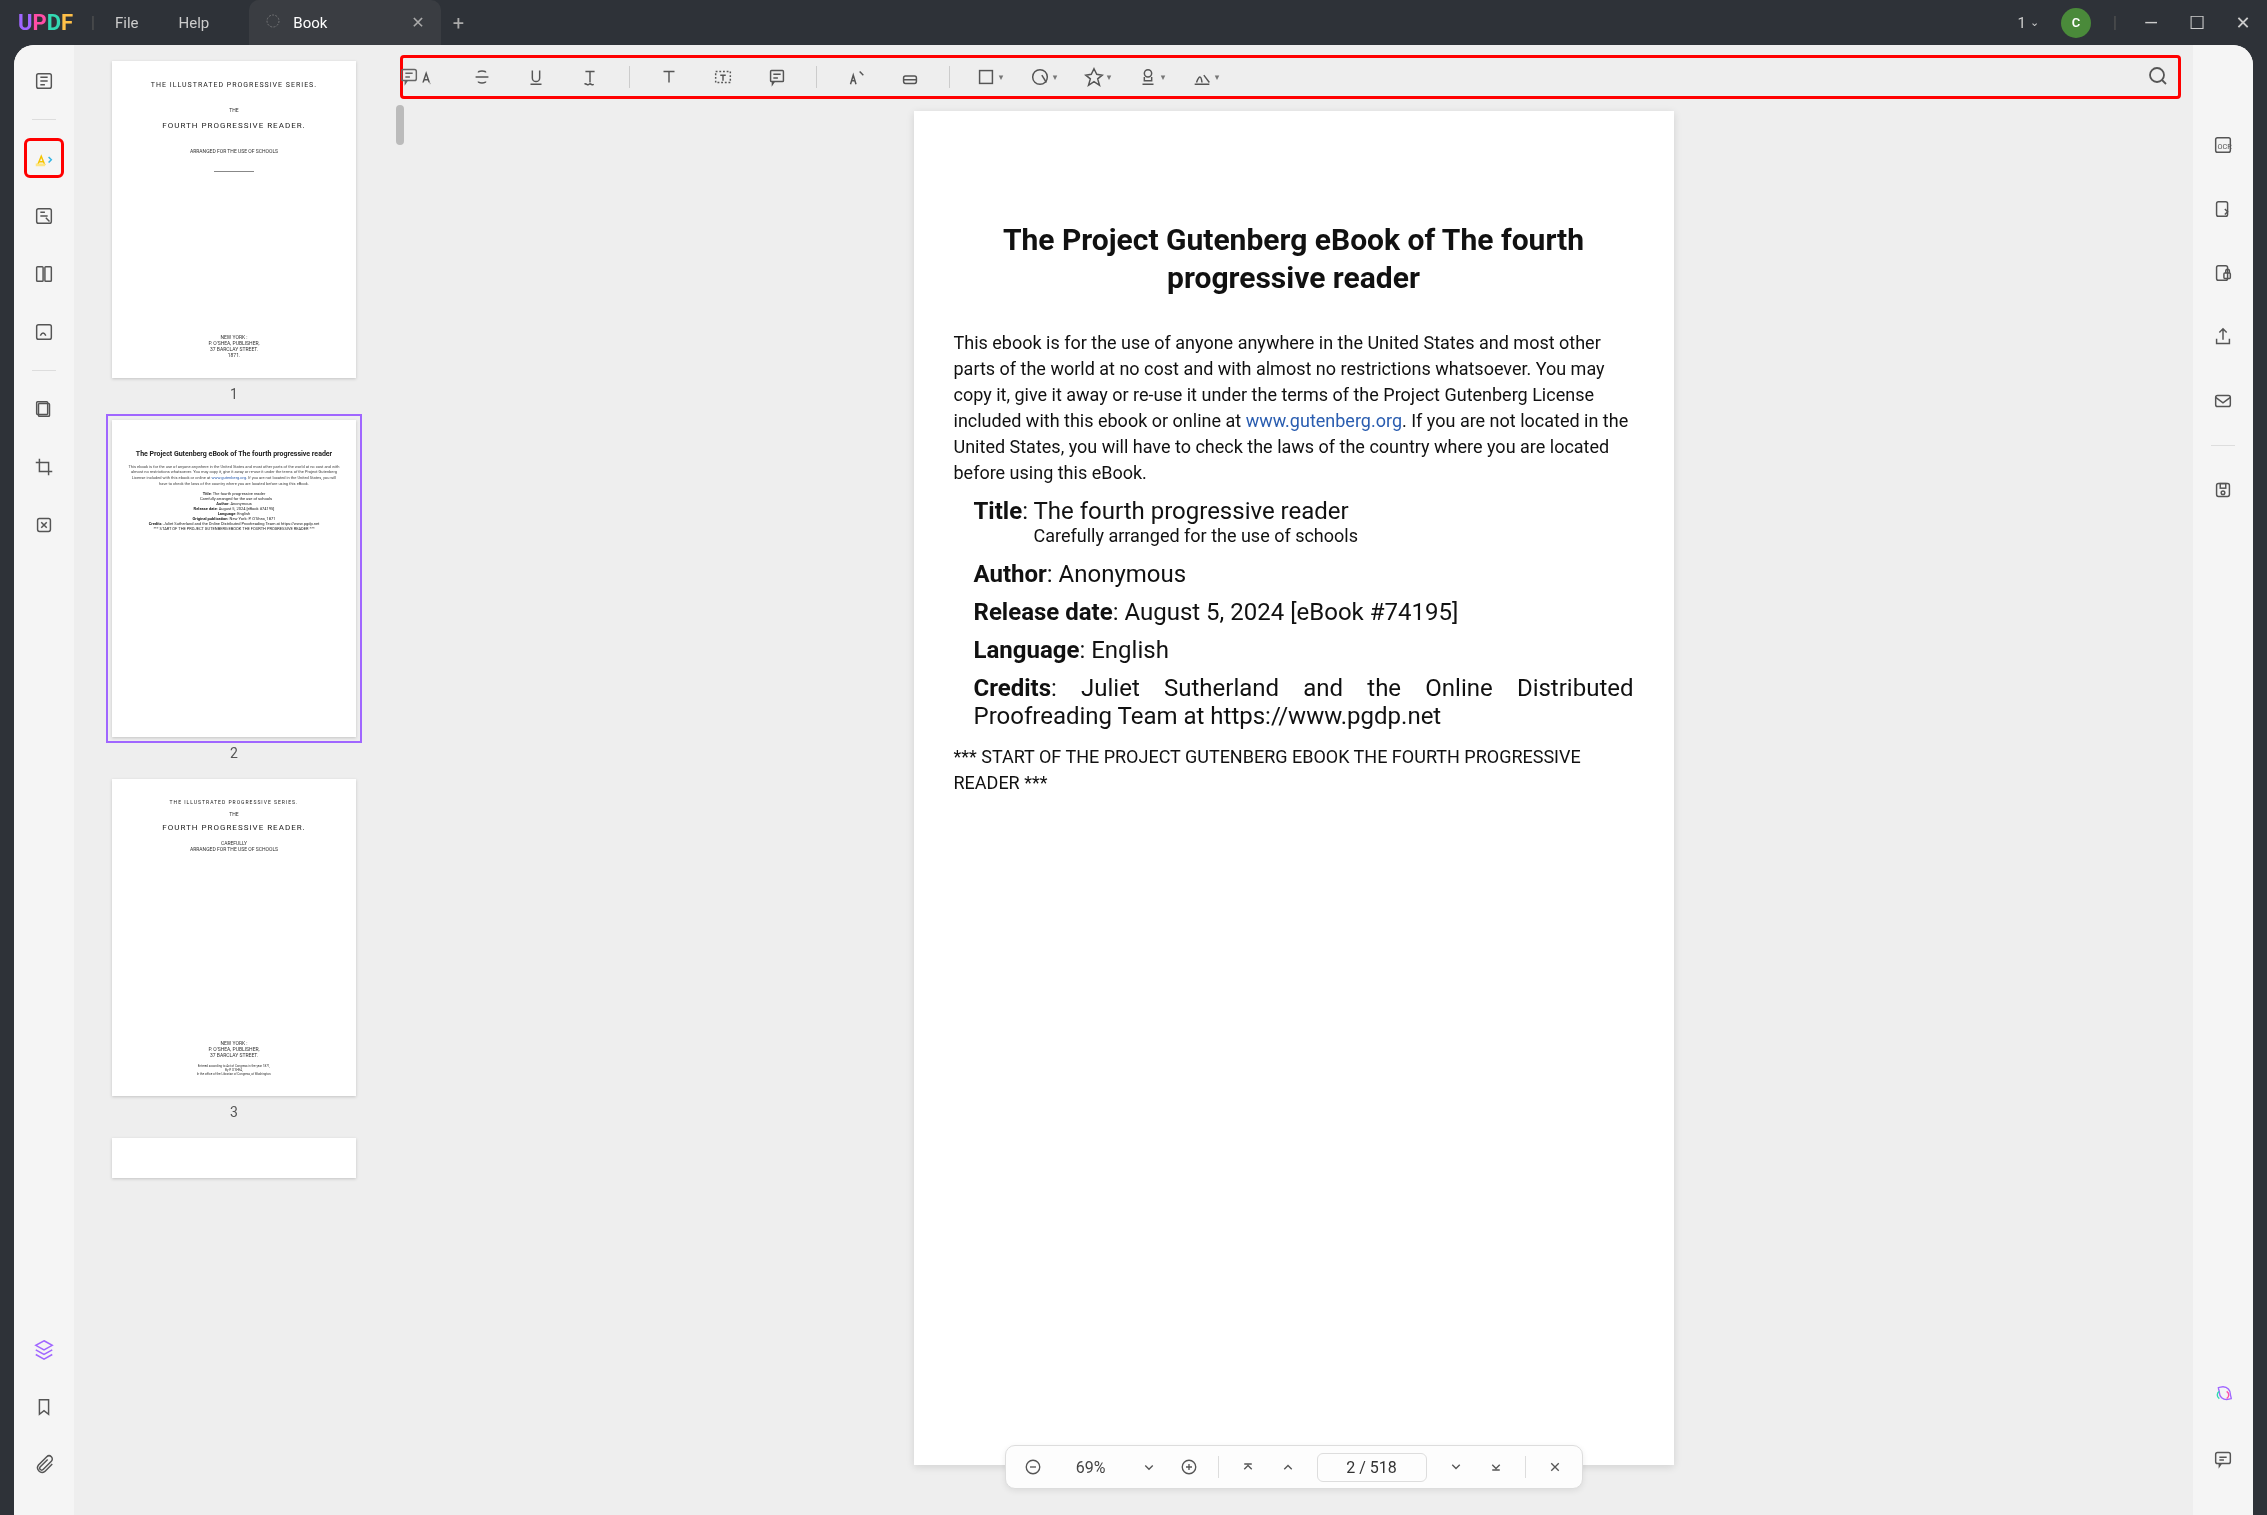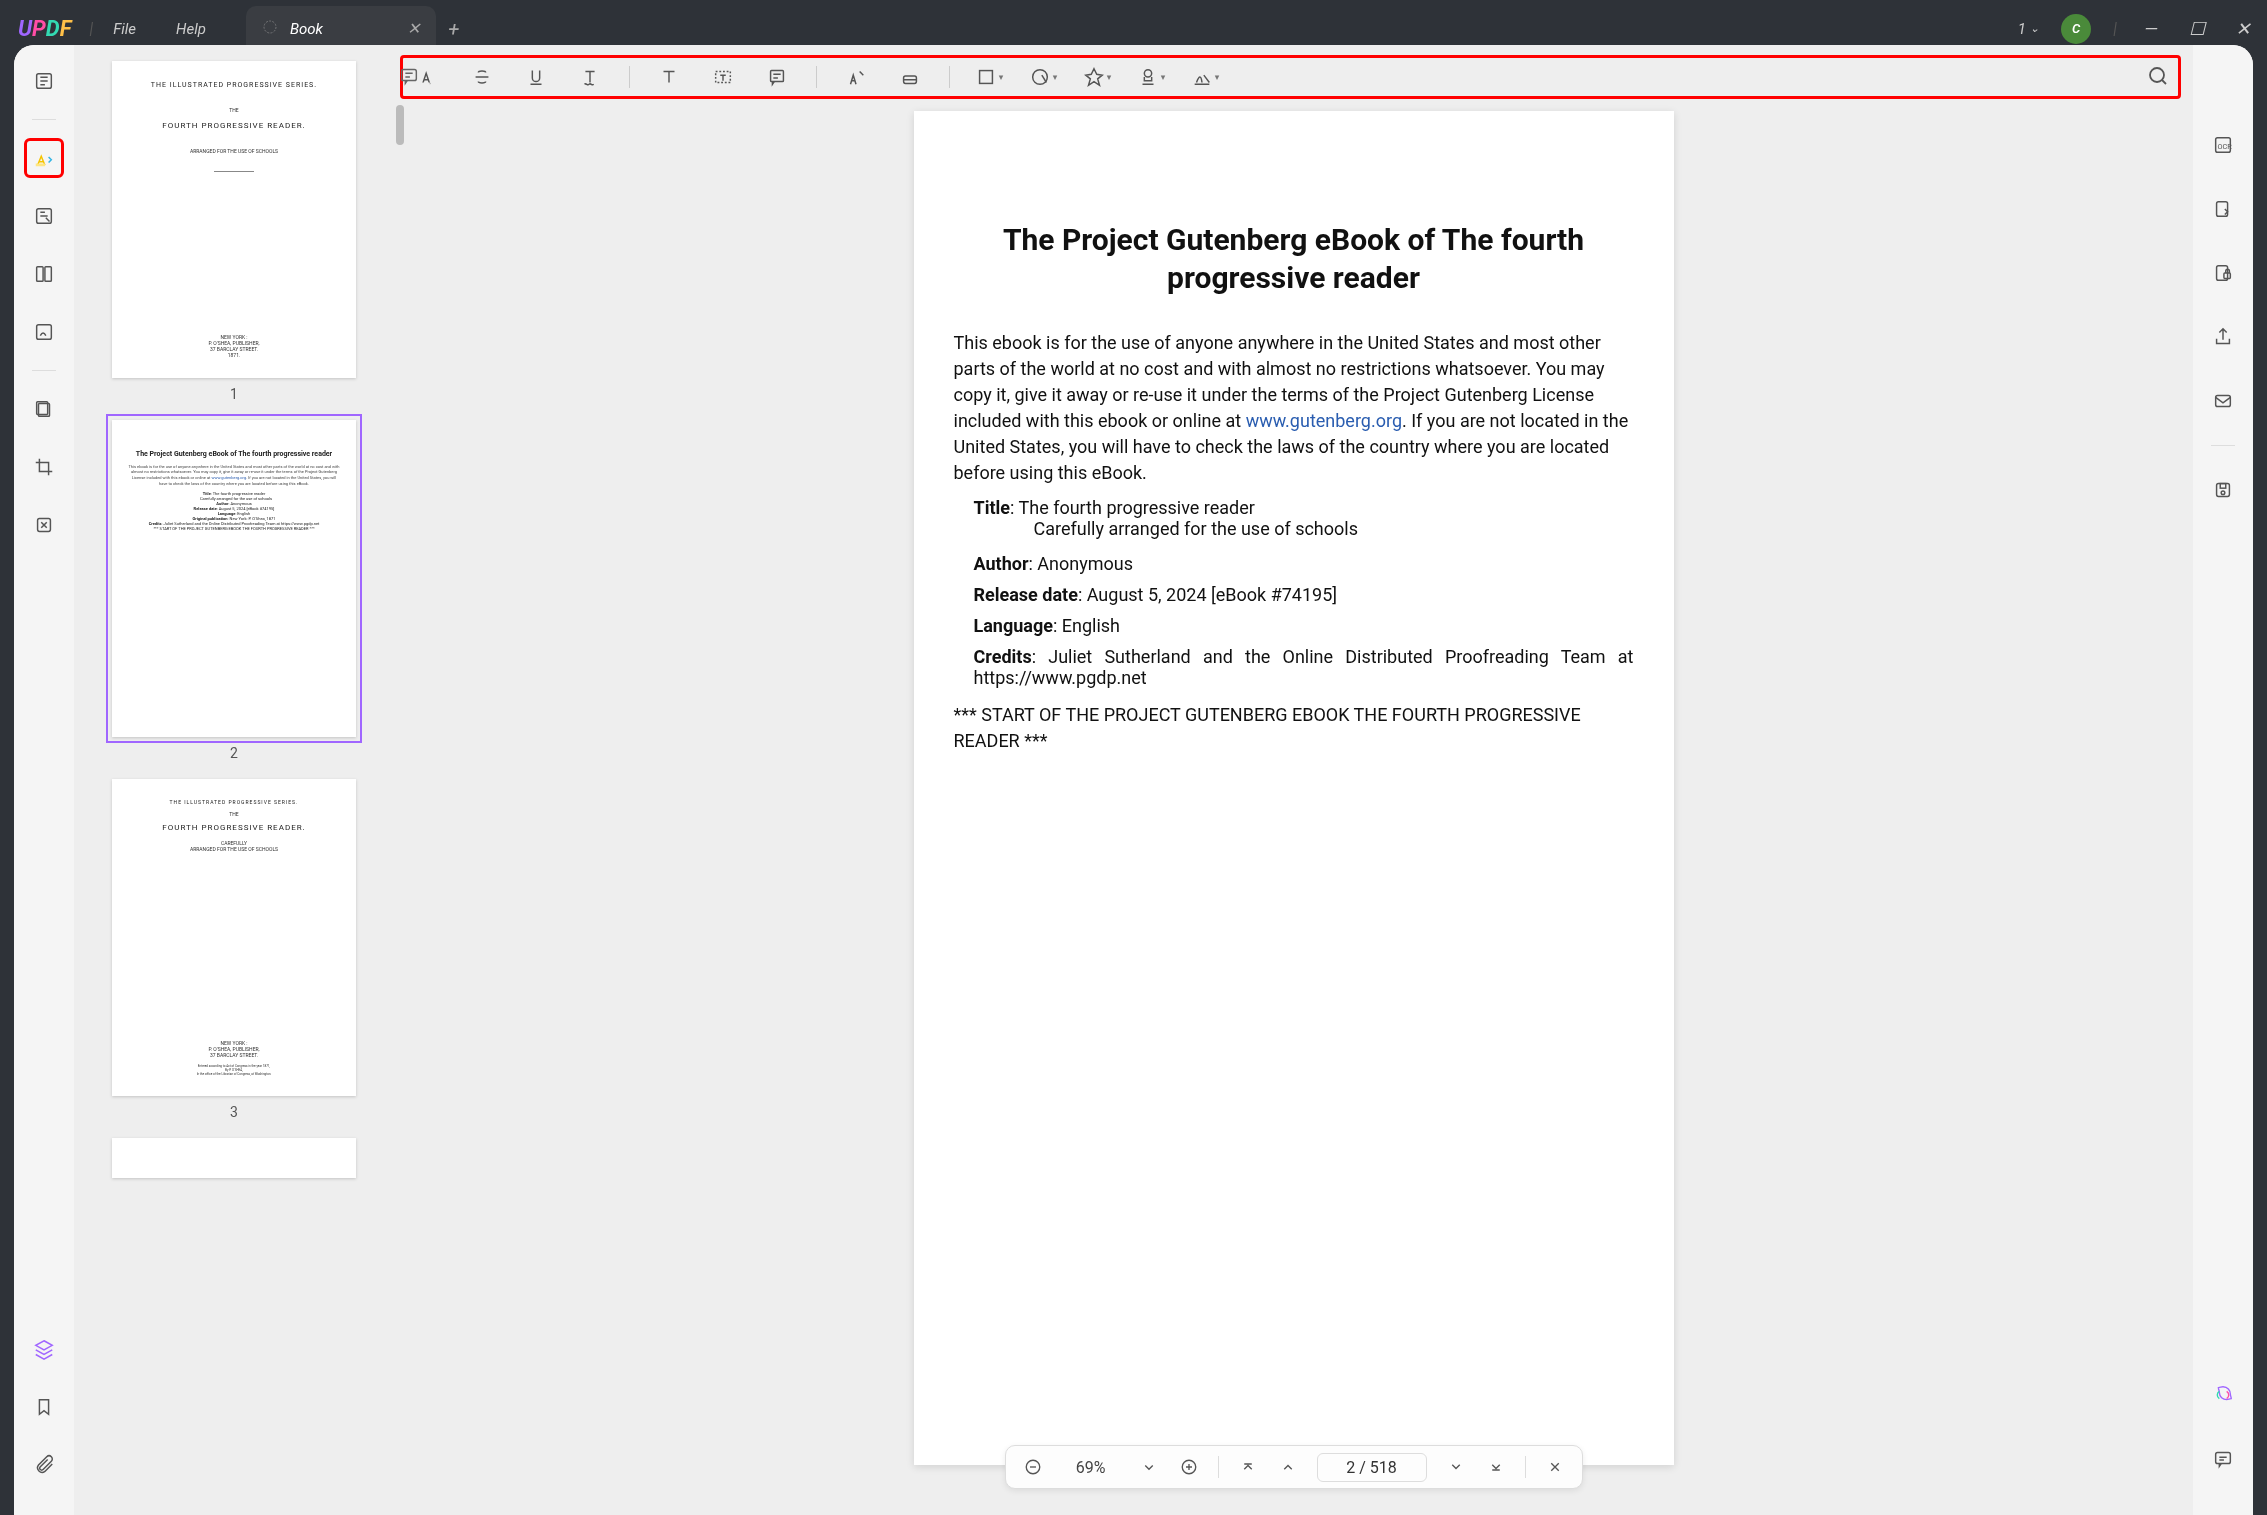--- a/index.html
+++ b/index.html
@@ -1,19 +1,19 @@
 <!DOCTYPE html>
 <html><head>
 <meta charset="utf-8">
 <style>
 * { margin:0; padding:0; box-sizing:border-box; font-family:-apple-system,BlinkMacSystemFont,"Segoe UI",Roboto,sans-serif; }
 html,body { width:100%; height:100%; background:#2e3238; overflow:hidden; }
 
 
-.titlebar { height:57px; background:#2e3238; display:flex; align-items:center; color:#ccc;font-style:italic; }
+.titlebar { height:45px; background:#2e3238; display:flex; align-items:center; color:#ccc; }
 .logo { font-weight:700; font-size:22px; margin:0 18px; }
 .logo .u{color:#a066ff;} .logo .p{color:#ff4da6;} .logo .d{color:#33d9b2;} .logo .f{color:#ffc048;}
 .menu { margin:0 20px; font-size:15px; cursor:pointer; }
 .tab { margin-left:20px; height:45px; background:#3a3d42; border-radius:10px 10px 0 0; display:flex; align-items:center; padding:0 16px; gap:12px; }
 .tab-icon svg{width:16px;height:16px;opacity:.6;}
 .tab-label{font-size:15px;color:#fff;}
 .tab-close{color:#aaa;font-size:16px;}
 .tab-add{color:#aaa;font-size:20px;margin-left:12px;cursor:pointer;}
 .sp{flex:1;}
 .right-ctrl{display:flex;align-items:center;gap:22px;margin-right:12px;}
@@ -51,21 +51,21 @@
 .comment-btn svg{width:22px;height:22px;stroke:#666;fill:none;stroke-width:1.6;}
 
 .search-btn{position:absolute;right:16px;top:12px;width:38px;height:38px;display:flex;align-items:center;justify-content:center;}
 .search-btn svg{width:24px;height:24px;stroke:#555;fill:none;stroke-width:1.8;}
 
 .doc-viewport{flex:1;overflow:auto;display:flex;justify-content:center;padding:6px 0 50px;}
 .page{width:760px;background:#fff;box-shadow:0 2px 8px rgba(0,0,0,.12);padding:110px 40px 40px;font-family:Georgia,"Times New Roman",serif;color:#111;}
 .page h1{text-align:center;font-size:30px;font-weight:700;margin-bottom:34px;line-height:1.25;}
 .page p{font-size:18px;line-height:1.45;margin-bottom:10px;text-align:left;}
 .page a{color:#2a5db0;text-decoration:none;}
-.field{margin:10px 0 0 20px;font-size:18px;}
+.field{margin:10px 0 0 20px;font-size:24px;}
 .field b{font-weight:700;}
 .page .subtitle{margin-left:80px;font-size:18px;margin-bottom:14px;}
 .page .justify{text-align:justify;}
 
 
 .right-rail{width:60px;background:#f5f5f5;display:flex;flex-direction:column;align-items:center;padding-top:80px;gap:24px;}
 .right-rail .rail-btn svg{width:22px;height:22px;}
 .right-rail .rail-spacer{flex:1;}
 .ai-icon{width:26px;height:26px;border-radius:8px;}
 

